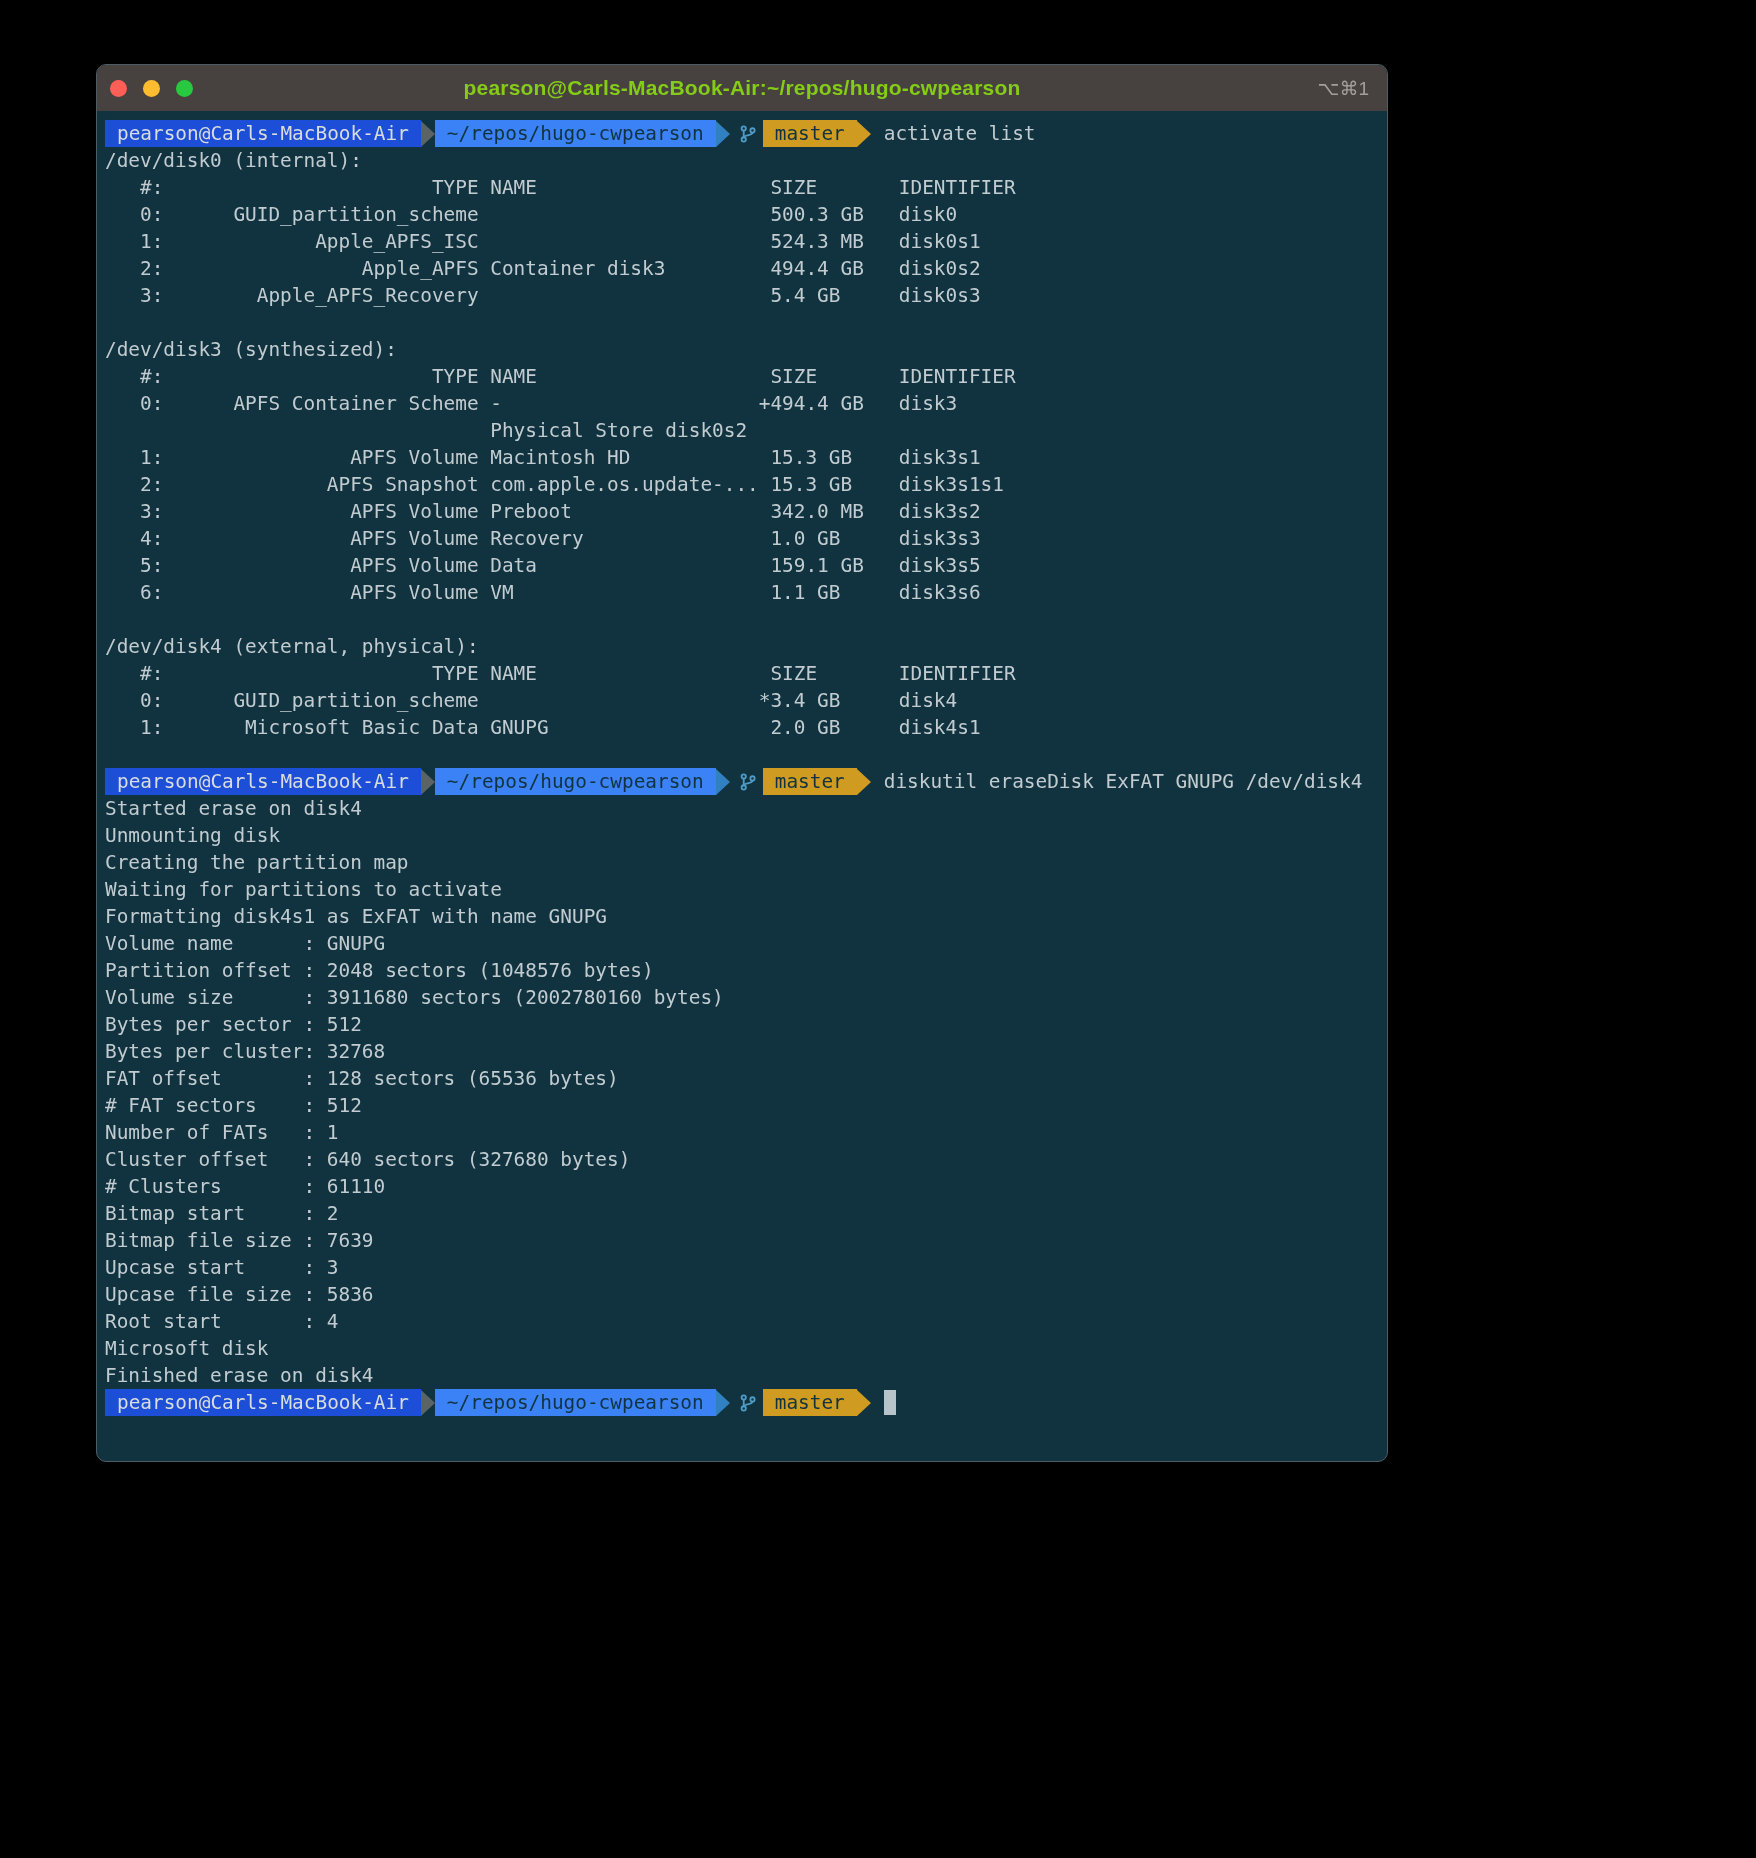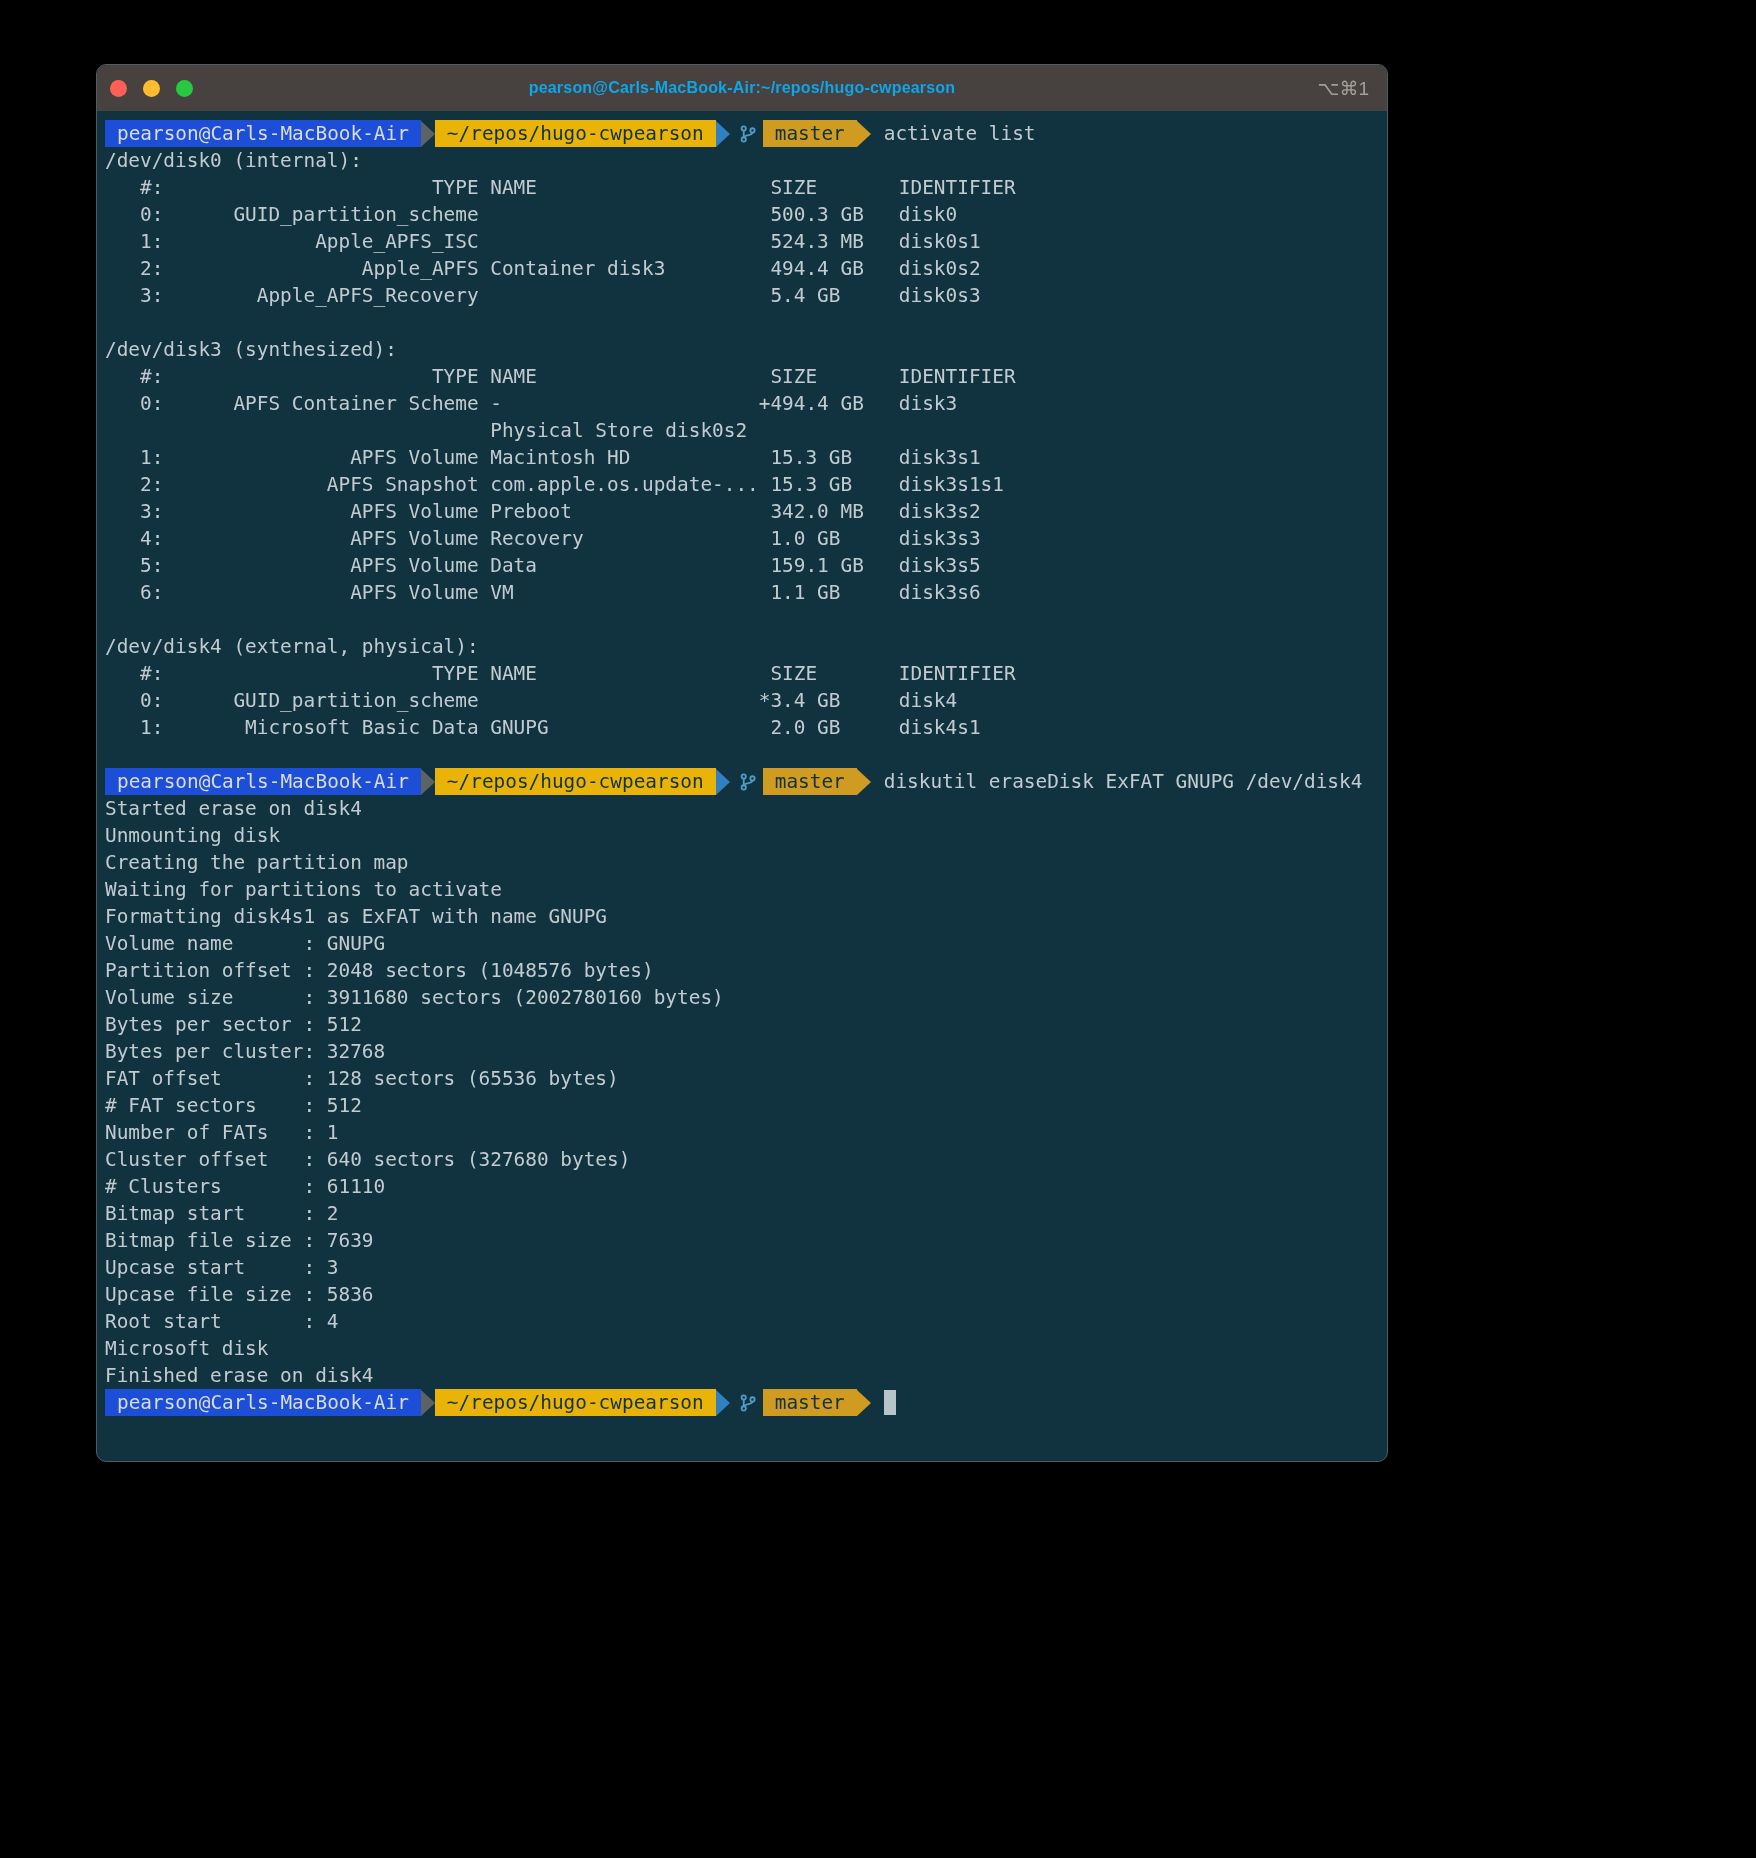--- a/index.html
+++ b/index.html
@@ -28,21 +28,21 @@
   .traffic{
     position:absolute;left:13px;top:0;height:46px;
     display:flex;align-items:center;gap:16px;
   }
   .dot{width:17px;height:17px;border-radius:50%;display:inline-block;}
   .dot.red{background:#ff5f57;}
   .dot.yellow{background:#febc2e;}
   .dot.green{background:#28c840;}
   .title{
     font-family:"Liberation Sans",sans-serif;
-    font-weight:bold;font-size:16px;color:#0ea5e9;
+    font-weight:bold;font-size:21px;color:#84cc16;
     letter-spacing:0.2px;
   }
   .shortcut{
     position:absolute;right:18px;top:0;height:46px;
     display:flex;align-items:center;
     font-family:"Liberation Sans",sans-serif;
     font-size:19px;color:#a49e9b;
   }
   .term{
     padding:9px 8px 8px 8px;
@@ -50,21 +50,21 @@
     line-height:27px;
     color:#c2ccd0;
   }
   .line{white-space:pre;min-height:27px;}
   .promptline{display:flex;align-items:center;height:27px;}
   .seg{
     display:flex;align-items:center;height:27px;
     padding:0 12px;white-space:pre;
   }
   .seg.user{background:#1d4ed8;color:#d9dddd;}
-  .seg.path{background:#eab308;color:#11333f;}
+  .seg.path{background:#3b82f6;color:#11333f;}
   .seg.branch{background:#cf9b21;color:#11333f;}
   .arrow{width:0;height:0;
     border-top:13.5px solid transparent;
     border-bottom:13.5px solid transparent;
     border-left:14px solid transparent;
     flex:none;}
   .arrow.user{border-left-color:#5c6365;}
   .arrow.path{border-left-color:#3180c2;}
   .arrow.branch{border-left-color:#cf9b21;}
   .branch-icon{display:flex;align-items:center;margin:0 6px 0 9px;flex:none;}

